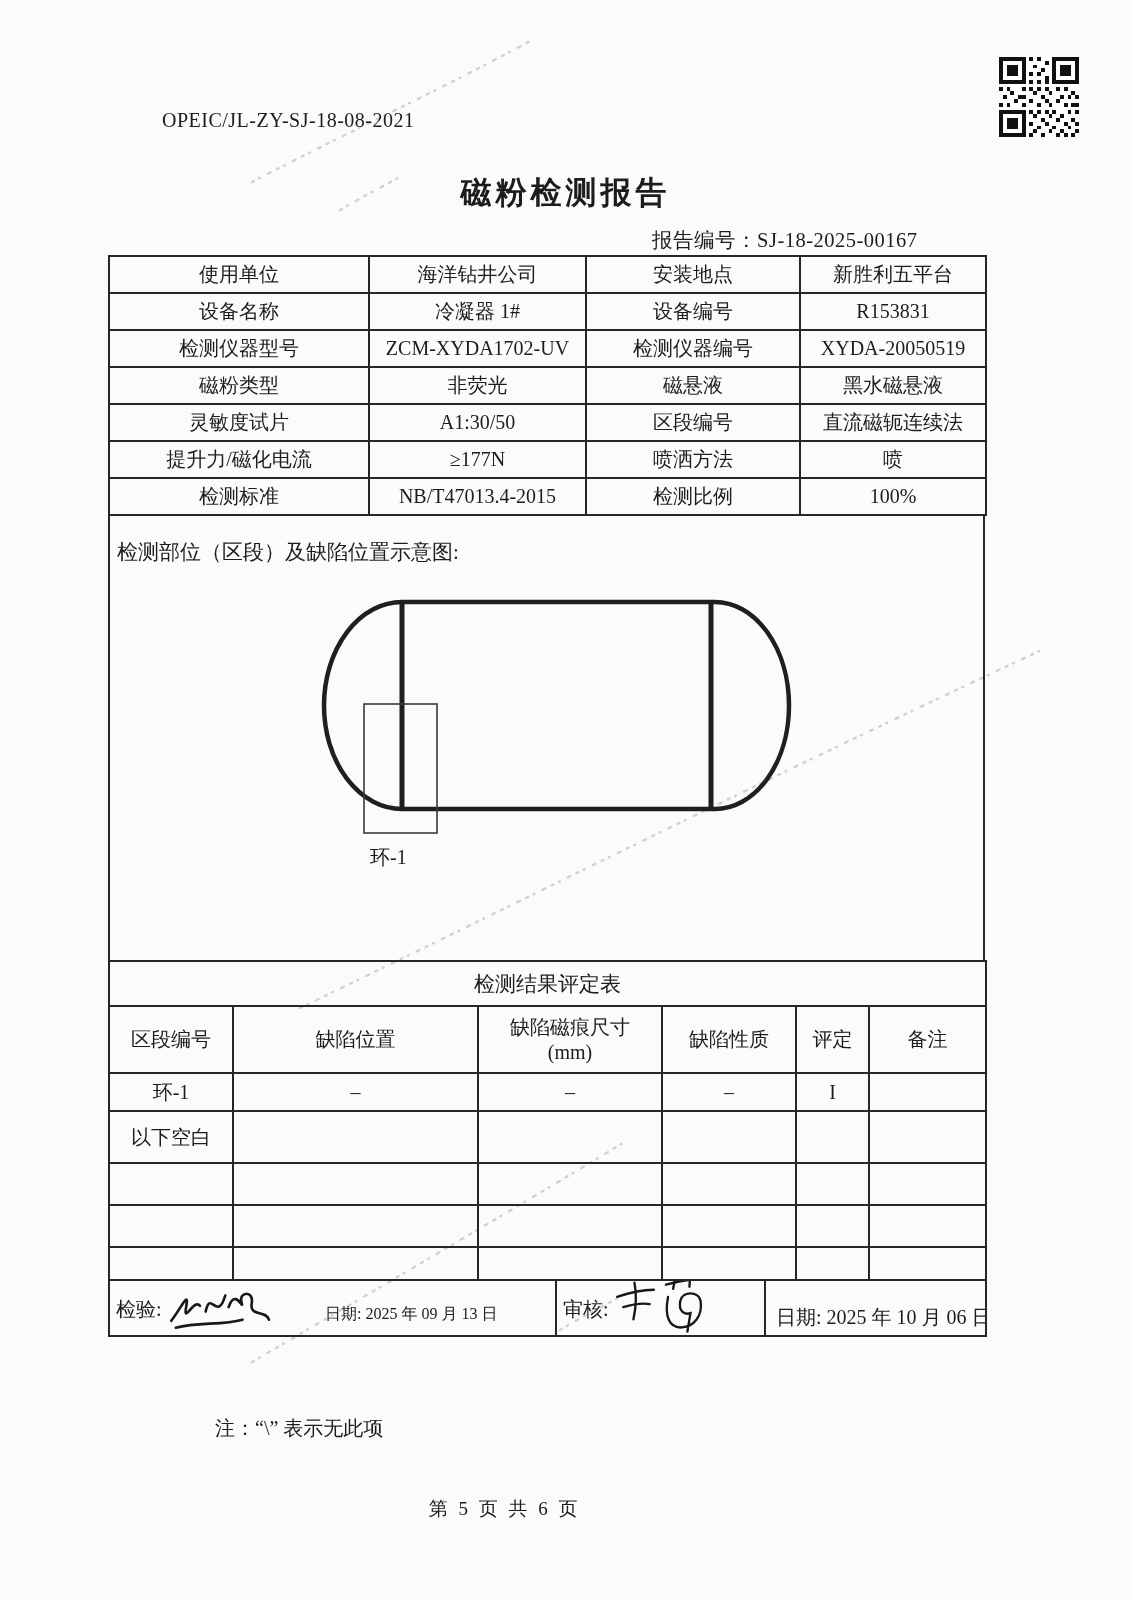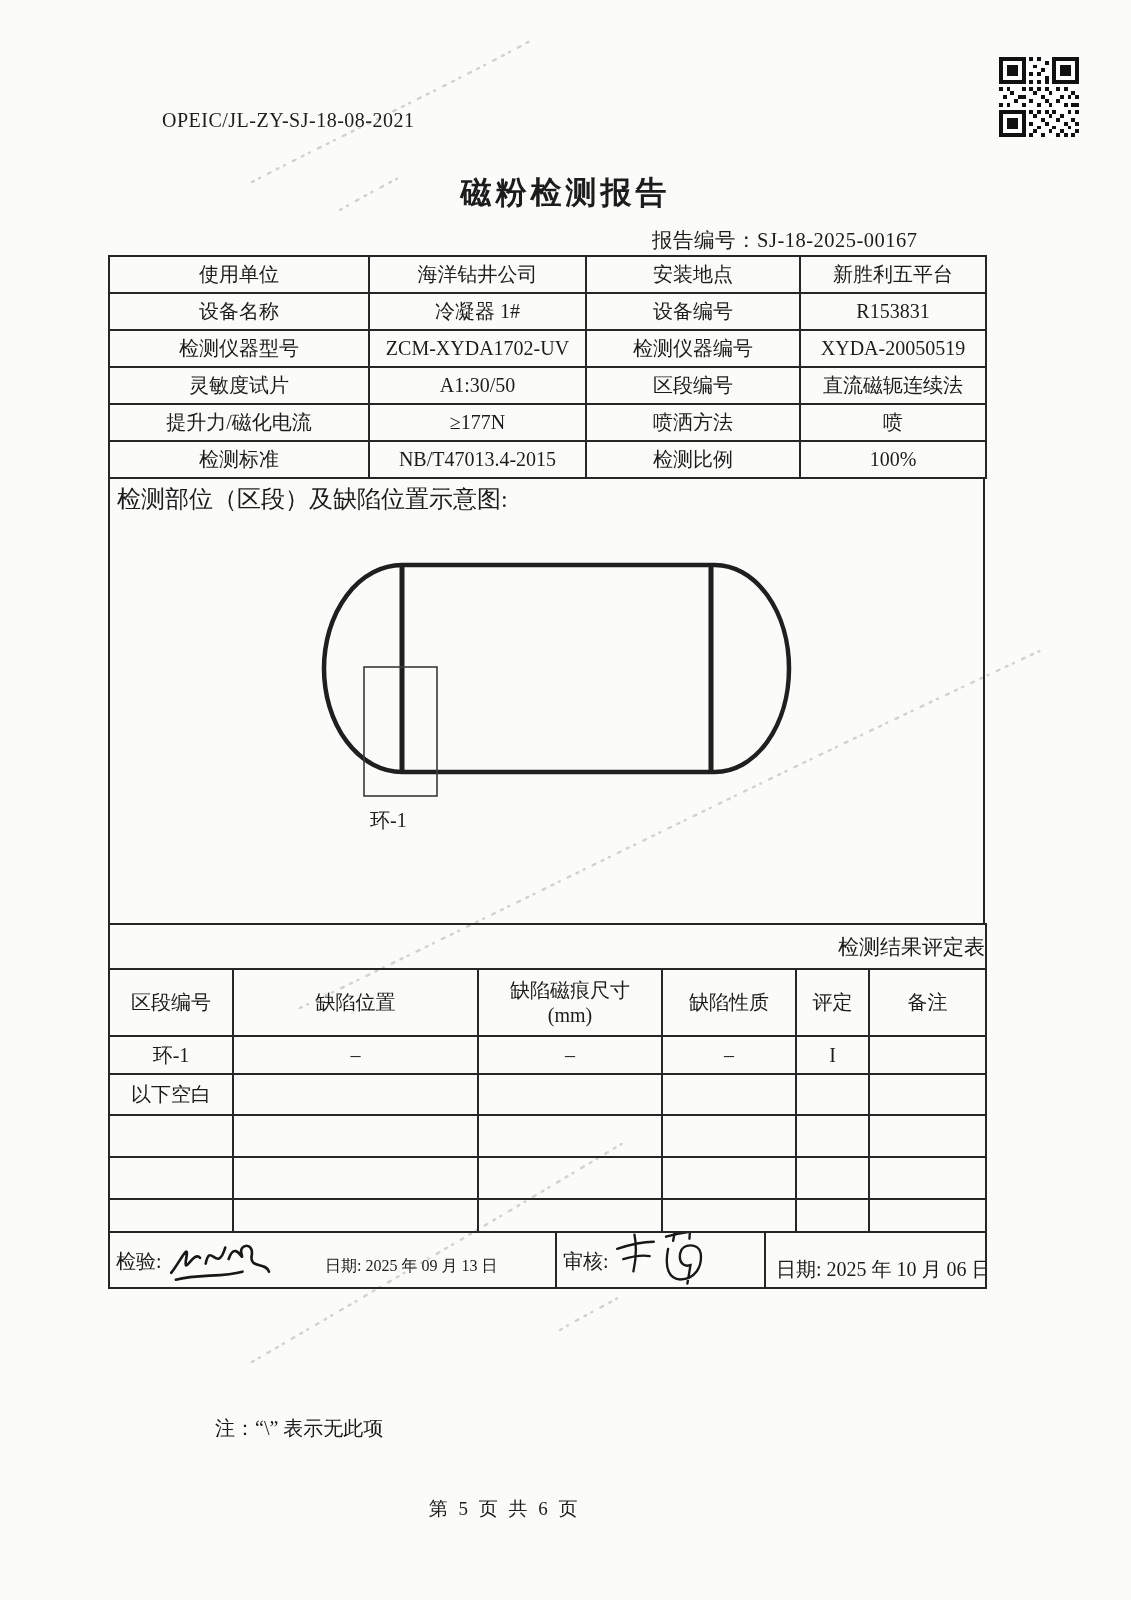--- a/index.html
+++ b/index.html
@@ -12,24 +12,24 @@
   .doc-code{left:162px;top:109px;font-size:20px;letter-spacing:.5px;}
   .title{left:0;top:172px;width:1131px;text-align:center;font-size:31px;font-weight:bold;letter-spacing:4px;margin:0;}
   .report-no{left:652px;top:226px;font-size:20.5px;letter-spacing:.5px;text-align:center;}
   .main{left:108px;top:255px;width:877px;border-radius:8px;}
   table{border-collapse:collapse;table-layout:fixed;width:877px;}
   td{border:2px solid #262626;padding:0;text-align:center;vertical-align:middle;
      font-size:20px;overflow:hidden;}
   .stack{margin-top:-2px;}
   
   .diagram-cell{border:2px solid #262626;height:444px;position:relative;background:transparent;}
-  .diagram-label{position:absolute;left:7px;top:4px;font-size:24px;}
+  .diagram-label{position:absolute;left:7px;top:22px;font-size:21px;}
   .region-tag{position:absolute;left:260px;top:328px;font-size:20px;}
   
-  .r-title td{font-size:21px;text-align:right;}
+  .r-title td{font-size:21px;}
   .hdr td{line-height:1.25;white-space:pre-line;}
   
   .conclusion{border:2px solid #262626;height:61px;position:relative;}
   .conclusion span{position:absolute;left:7px;top:8px;font-size:21px;}
   
   .sig-cell{position:relative;height:42px;}
   .sig-label{position:absolute;left:6px;bottom:6px;font-size:20px;}
   .sig-date{position:absolute;left:215px;top:17px;font-size:16px;white-space:nowrap;}
   .sig-date3{position:absolute;left:10px;top:17px;font-size:20px;white-space:nowrap;}
   .sig-img{position:absolute;pointer-events:none;}
@@ -102,20 +102,26 @@
       <td>设备编号</td>
       <td>R153831</td>
     </tr>
     <tr style="height:37px">
       <td>检测仪器型号</td>
       <td>ZCM-XYDA1702-UV</td>
       <td>检测仪器编号</td>
       <td>XYDA-20050519</td>
     </tr>
     <tr style="height:37px">
+      <td>磁粉类型</td>
+      <td>非荧光</td>
+      <td>磁悬液</td>
+      <td>黑水磁悬液</td>
+    </tr>
+    <tr style="height:37px">
       <td>灵敏度试片</td>
       <td>A1:30/50</td>
       <td>区段编号</td>
       <td>直流磁轭连续法</td>
     </tr>
     <tr style="height:37px">
       <td>提升力/磁化电流</td>
       <td>≥177N</td>
       <td>喷洒方法</td>
       <td>喷</td>
@@ -163,21 +169,21 @@
       <td>备注</td>
     </tr>
     <tr style="height:38px">
       <td>环-1</td>
       <td>–</td>
       <td>–</td>
       <td>–</td>
       <td>I</td>
       <td></td>
     </tr>
-    <tr style="height:41px">
+    <tr style="height:52px">
       <td>以下空白</td>
       <td></td>
       <td></td>
       <td></td>
       <td></td>
       <td></td>
     </tr>
     <tr style="height:42px">
       <td></td>
       <td></td>

